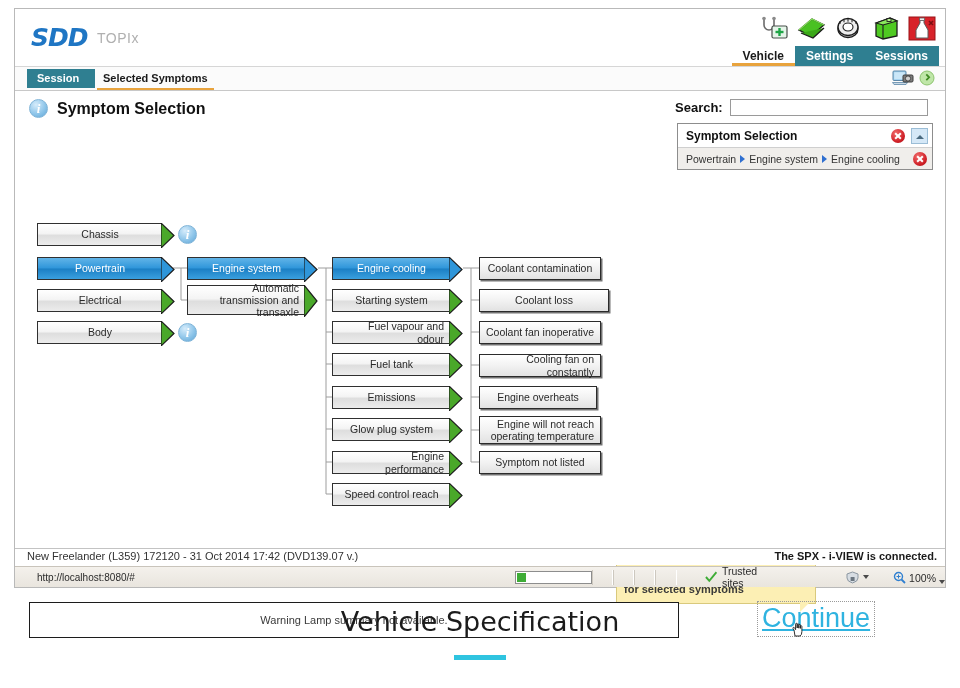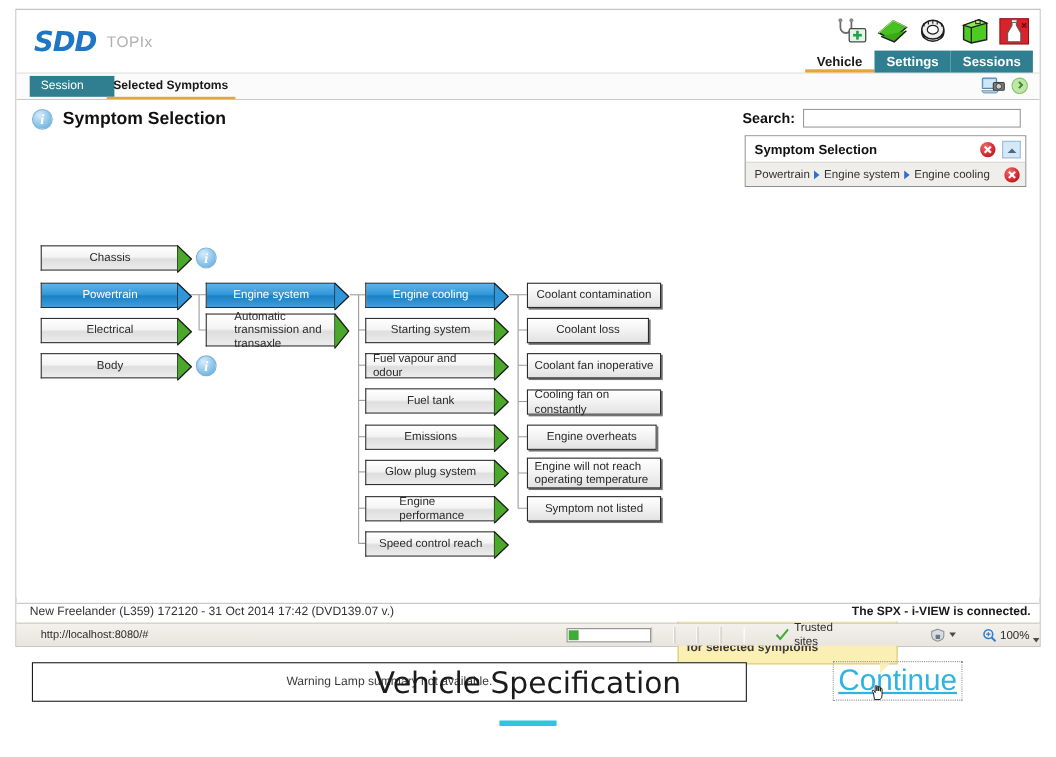--- a/index.html
+++ b/index.html
@@ -61,22 +61,22 @@
   
   #session-bar {
     position: relative;
     height: 24px;
     background: #fbfbfb;
     border-bottom: 1px solid #c8c8c8;
   }
   #tab-session {
     position: absolute; left: 12px; top: 2px;
     background: #2f7f91; color: #fff;
-    font-size: 11px; font-weight: normal;
-    padding: 3px 28px 4px 10px;
+    font-size: 11px; font-weight: bold;
+    padding: 3px 16px 4px 10px;
   }
   #tab-selected-symptoms {
     position: absolute; left: 82px; top: 2px;
     font-size: 11px; font-weight: bold; color: #1a1a1a;
     padding: 3px 6px 4px 6px;
     border-bottom: 2px solid #e8a33d;
   }
   #session-bar-icons {
     position: absolute; right: 10px; top: 1px;
     display: flex; gap: 5px; align-items: center;
@@ -116,21 +116,21 @@
 
   
   #tree { position: absolute; left: 0; top: 0; width: 650px; height: 452px; }
   #tree-lines { position: absolute; left: 0; top: 0; }
 
   .node {
     position: absolute;
     font-size: 10.5px;
     color: #2a2a2a;
     line-height: 1.15;
-    text-align: left;
+    text-align: right;
     display: flex; align-items: center; justify-content: center;
     cursor: pointer;
   }
 
   
   .node.arrow {
     background: linear-gradient(to bottom, #ffffff 0%, #f4f4f4 45%, #dedede 55%, #ececec 100%);
     border: 1px solid #303030;
     border-right: none;
   }
@@ -588,21 +588,21 @@
         <span class="tip">
           <svg width="14" height="25" viewBox="0 0 14 25">
               <path d="M0 0 L13 12.5 L0 25 Z" fill="#4aa82a" stroke="#1c1c1c" stroke-width="1.2"></path>
             </svg>
         </span>
       </div>
 
       <div class="node rect" style="left:464px; top:166px; width:122px; height:23px;">
         <span class="node-label">Coolant contamination</span>
       </div>
-      <div class="node rect" style="left:464px; top:198px; width:111px; height:23px;">
+      <div class="node rect" style="left:464px; top:198px; width:130px; height:23px;">
         <span class="node-label">Coolant loss</span>
       </div>
       <div class="node rect" style="left:464px; top:230px; width:122px; height:23px;">
         <span class="node-label">Coolant fan inoperative</span>
       </div>
       <div class="node rect" style="left:464px; top:263px; width:122px; height:23px;">
         <span class="node-label">Cooling fan on constantly</span>
       </div>
       <div class="node rect" style="left:464px; top:295px; width:118px; height:23px;">
         <span class="node-label">Engine overheats</span>

